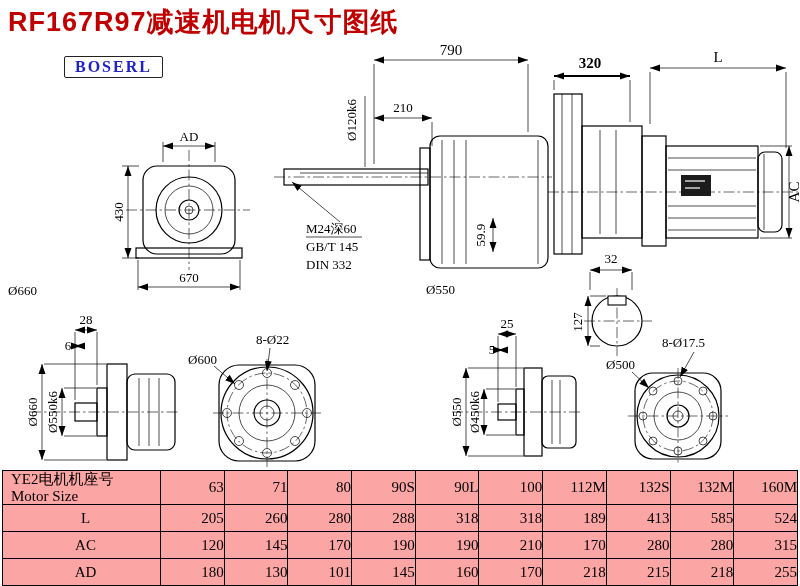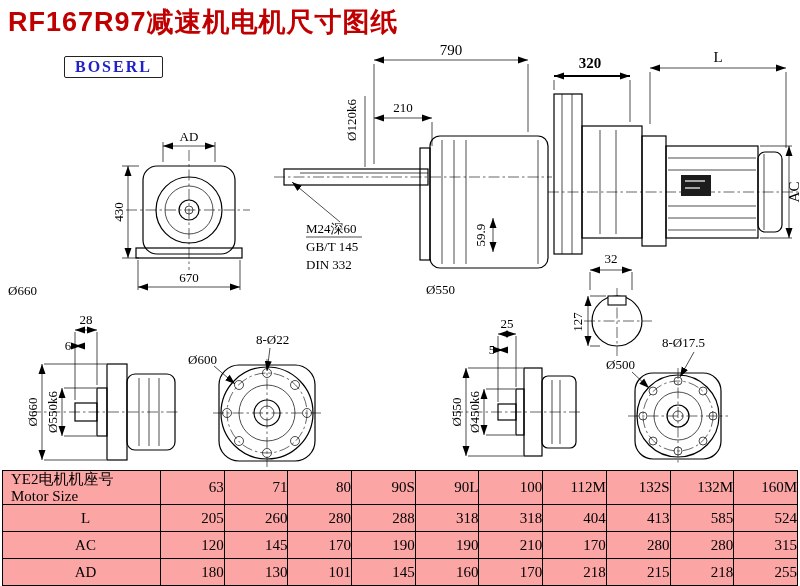--- a/index.html
+++ b/index.html
@@ -266,21 +266,21 @@
         <td>160M</td>
       </tr>
       <tr>
         <td class="first" style="text-align:center">L</td>
         <td>205</td>
         <td>260</td>
         <td>280</td>
         <td>288</td>
         <td>318</td>
         <td>318</td>
-        <td>404</td>
+        <td>189</td>
         <td>413</td>
         <td>585</td>
         <td>524</td>
       </tr>
       <tr>
         <td class="first" style="text-align:center">AC</td>
         <td>120</td>
         <td>145</td>
         <td>170</td>
         <td>190</td>

